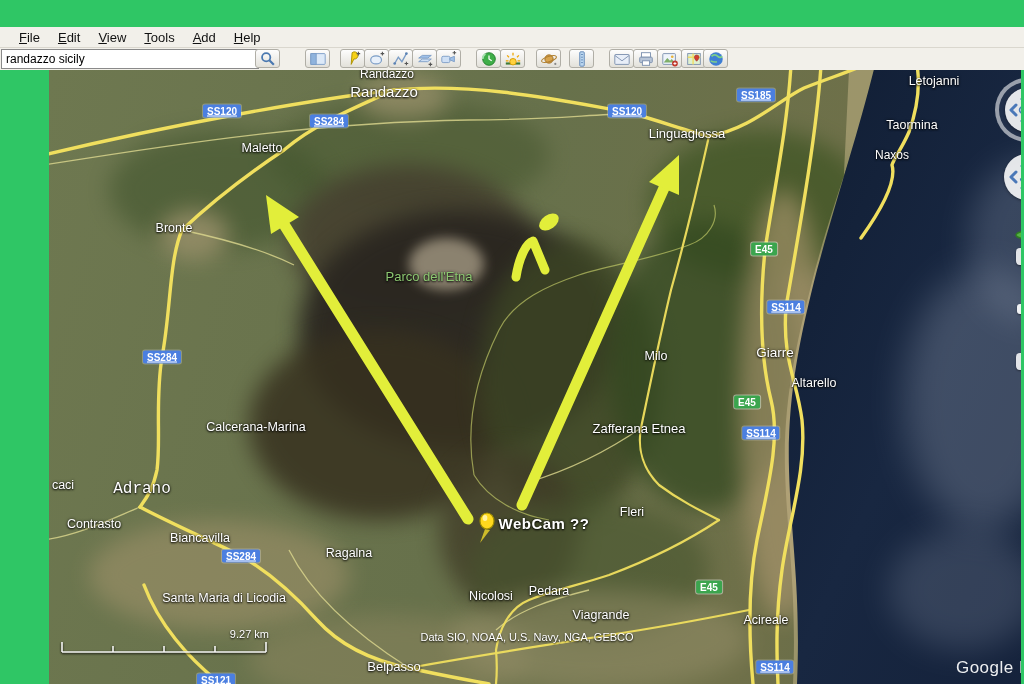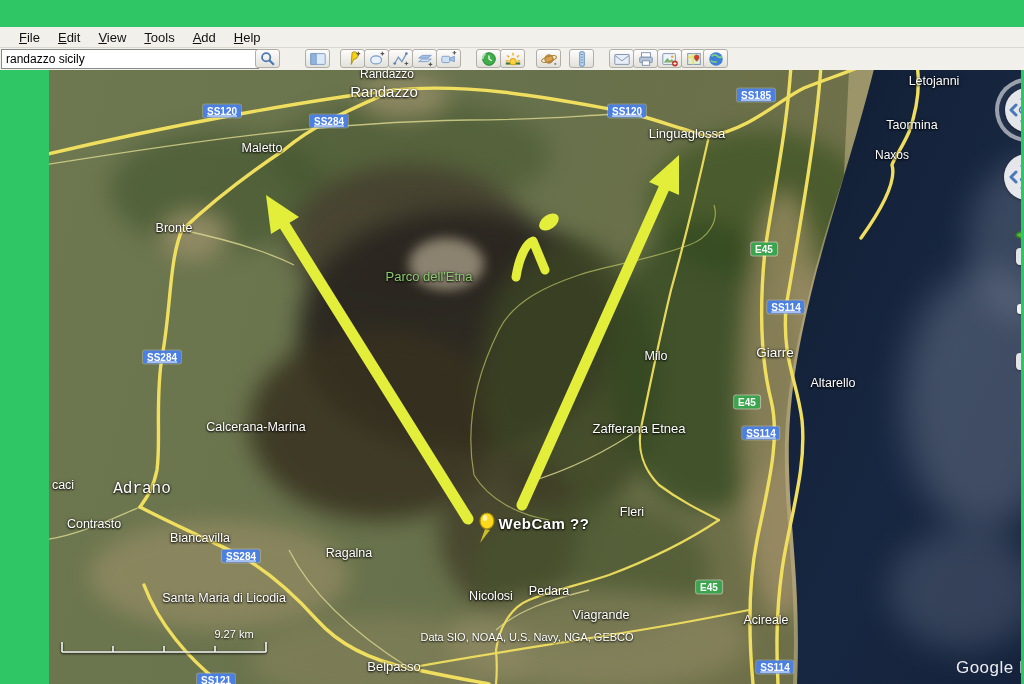--- a/index.html
+++ b/index.html
@@ -311,21 +311,21 @@
         <span class="place-label town" style="left: 335px; top: 21px; font-size: 15px;">Randazzo</span>
         <span class="place-label town" style="left: 213px; top: 78px; font-size: 12.5px;">Maletto</span>
         <span class="place-label town" style="left: 638px; top: 63px; font-size: 13px;">Linguaglossa</span>
         <span class="place-label town" style="left: 885px; top: 11px; font-size: 12.5px;">Letojanni</span>
         <span class="place-label town" style="left: 863px; top: 55px; font-size: 12.5px;">Taormina</span>
         <span class="place-label town" style="left: 843px; top: 85px; font-size: 12px;">Naxos</span>
         <span class="place-label town" style="left: 125px; top: 158px; font-size: 12.5px;">Bronte</span>
         <span class="place-label park" style="left: 380px; top: 206px; font-size: 13px;">Parco dell'Etna</span>
         <span class="place-label town" style="left: 607px; top: 286px; font-size: 12.5px;">Milo</span>
         <span class="place-label town" style="left: 726px; top: 282px; font-size: 13.5px;">Giarre</span>
-        <span class="place-label town" style="left: 784px; top: 313px; font-size: 12.5px;">Altarello</span>
+        <span class="place-label town" style="left: 765px; top: 313px; font-size: 12.5px;">Altarello</span>
         <span class="place-label town" style="left: 590px; top: 358px; font-size: 13px;">Zafferana Etnea</span>
         <span class="place-label town" style="left: 207px; top: 357px; font-size: 12.5px;">Calcerana-Marina</span>
         <span class="place-label town" style="left: 93px; top: 419px; font-size: 16px; font-family: Liberation Mono, monospace;">Adrano</span>
         <span class="place-label town" style="left: 14px; top: 415px; font-size: 12.5px;">caci</span>
         <span class="place-label town" style="left: 45px; top: 454px; font-size: 12.5px;">Contrasto</span>
         <span class="place-label town" style="left: 151px; top: 468px; font-size: 12.5px;">Biancavilla</span>
         <span class="place-label town" style="left: 300px; top: 483px; font-size: 12.5px;">Ragalna</span>
         <span class="place-label town" style="left: 583px; top: 442px; font-size: 12.5px;">Fleri</span>
         <span class="place-label annotation" style="left: 495px; top: 453px; font-size: 15px;">WebCam ??</span>
         <span class="place-label town" style="left: 175px; top: 528px; font-size: 12.5px;">Santa Maria di Licodia</span>
@@ -352,21 +352,21 @@
     <svg width="1016" height="614" viewBox="0 0 1016 614" style="z-index:8">
       <g stroke="#fff" stroke-width="1.6" opacity=".95" style="filter:drop-shadow(0 1px 1px #000)">
         <path d="M13,582 H217"></path>
           <path d="M13,582 V572"></path>
           <path d="M64,582 V576"></path>
         <path d="M115,582 V576"></path>
           <path d="M166,582 V576"></path>
           <path d="M217,582 V572"></path>
       </g>
     </svg>
-    <div class="scale-label" style="left:150px;top:558px;width:70px;text-align:center">9.27 km</div>
+    <div class="scale-label" style="left:150px;top:558px;width:70px;text-align:right">9.27 km</div>
 
     <div class="attribution" style="left:478px;top:567px">Data SIO, NOAA, U.S. Navy, NGA, GEBCO</div>
     <div class="watermark" style="left:960px;top:598px">Google Earth</div>
 
     <div class="compass-n navc">N</div>
     <div class="navc look-ring"></div>
     <div class="navc joy look-inner">
       <svg width="44" height="44" viewBox="0 0 44 44">
         <g stroke="#4a78b8" stroke-width="3" fill="none" stroke-linecap="round" stroke-linejoin="round">
           <path d="M17 11l5-5 5 5"></path>

